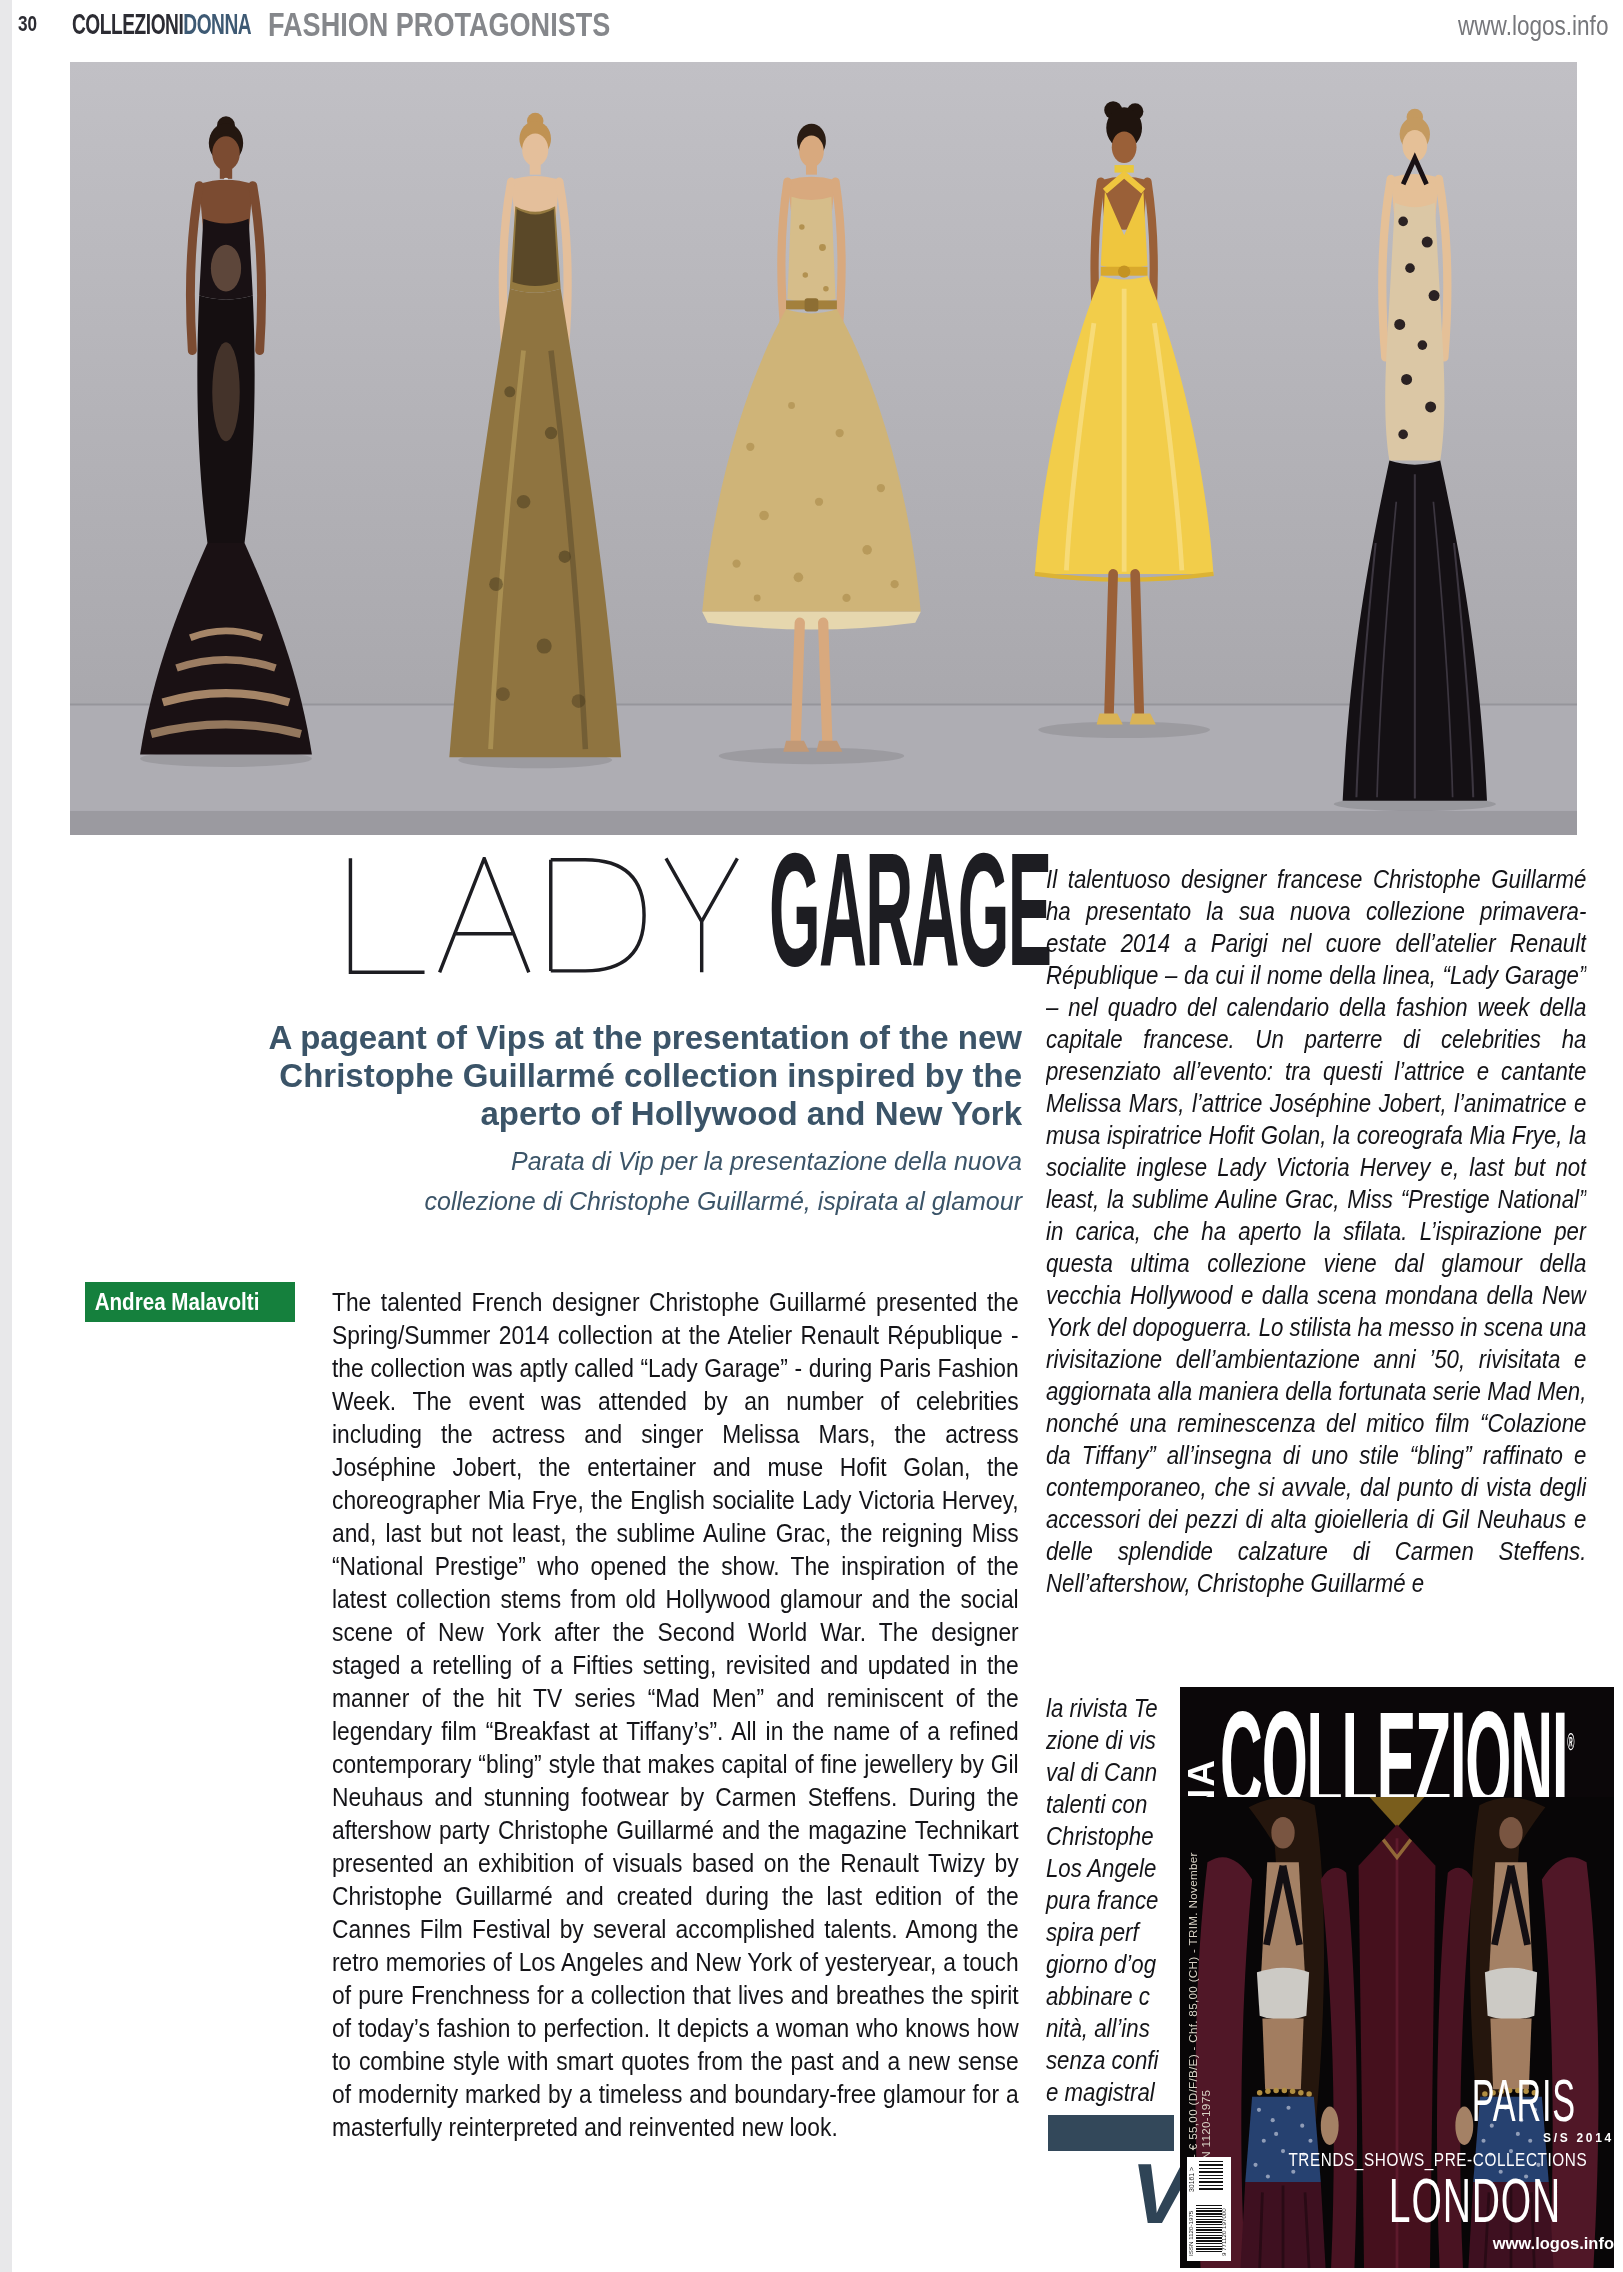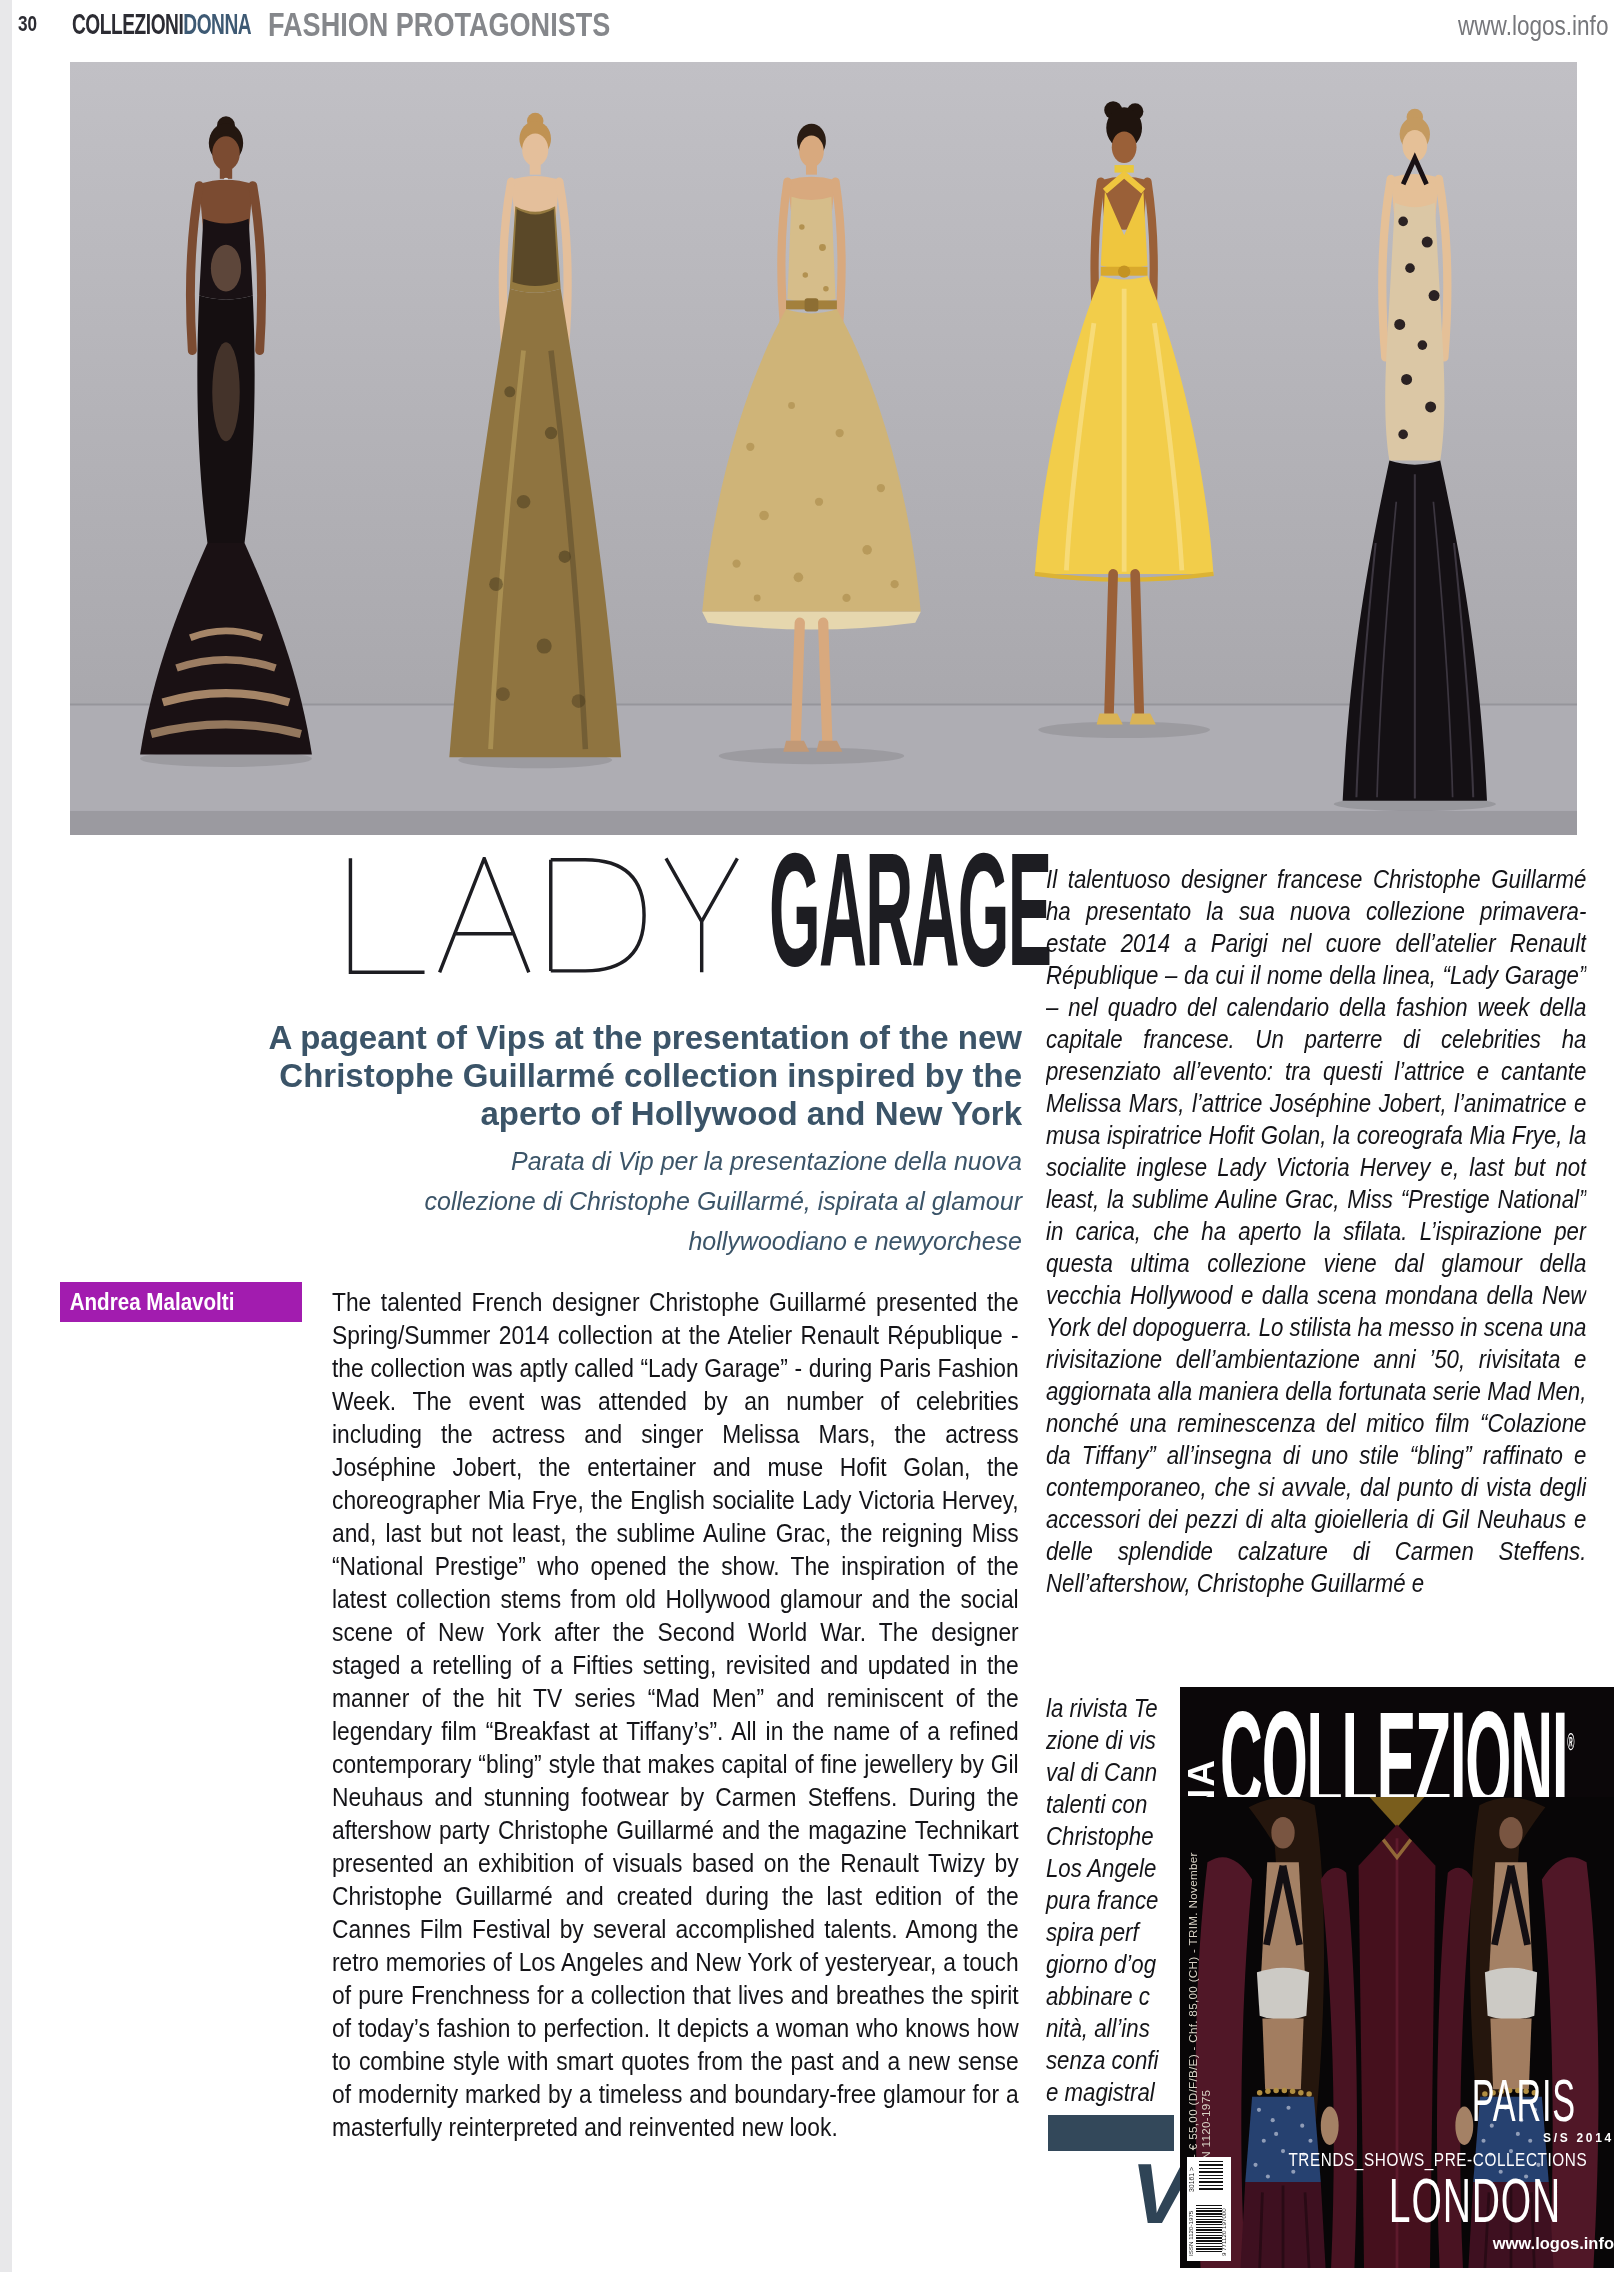--- a/index.html
+++ b/index.html
@@ -22,21 +22,21 @@
   
   .lady{position:absolute;left:331px;top:857px;}
   .garage{position:absolute;left:757px;top:828px;font-size:162px;line-height:1;font-weight:bold;
     color:#1d1d22;letter-spacing:-4.1px;transform:scaleX(.41);transform-origin:left top;white-space:nowrap;}
   
   .sub-en{position:absolute;left:69px;top:1019px;width:941px;text-align:right;
     font-size:33px;line-height:38px;font-weight:600;color:#3b5468;}
   .sub-it{position:absolute;left:69px;top:1141px;width:941px;text-align:right;
     font-size:25px;line-height:40px;font-weight:500;font-style:italic;color:#3b5468;}
   
-  .author-box{position:absolute;left:48px;top:1282px;width:242px;height:40px;background:#a21caf;}
+  .author-box{position:absolute;left:73px;top:1282px;width:210px;height:40px;background:#15803d;}
   .author-box span{display:block;padding:6.9px 0 0 11px;color:#fff;font-size:23.4px;font-weight:bold;
     transform:scaleX(.88);transform-origin:left top;white-space:nowrap;}
   
   .body-en{position:absolute;left:320px;top:1286px;width:783px;
     transform:scaleX(.877);transform-origin:left top;
     font-size:26px;line-height:33px;text-align:justify;color:#141418;hyphens:auto;}
   .body-it{position:absolute;left:1034px;top:863px;width:632px;height:807px;overflow:hidden;
     transform:scaleX(.855);transform-origin:left top;
     font-size:26px;line-height:32px;text-align:justify;font-style:italic;color:#141418;hyphens:auto;z-index:1;}
   .frags{position:absolute;left:1034px;top:1692px;width:632px;
@@ -249,21 +249,20 @@
   <div class="garage">GARAGE</div>
 
   <div class="sub-en">
     <div>A pageant of Vips at the presentation of the new</div>
     <div>Christophe Guillarmé collection inspired by the</div>
     <div>aperto of Hollywood and New York</div>
   </div>
   <div class="sub-it">
     <div>Parata di Vip per la presentazione della nuova</div>
     <div>collezione di Christophe Guillarmé, ispirata al glamour</div>
-    <div>hollywoodiano e newyorchese</div>
   </div>
 
   <div class="author-box">
     <span>Andrea Malavolti</span>
   </div>
 
   <div class="body-en" lang="en">The talented French designer Christophe Guillarmé presented the Spring/Summer 2014 collection at the Atelier Renault République - the collection was aptly called “Lady Garage” - during Paris Fashion Week. The event was attended by an number of celebrities including the actress and singer Melissa Mars, the actress Joséphine Jobert, the entertainer and muse Hofit Golan, the choreographer Mia Frye, the English socialite Lady Victoria Hervey, and, last but not least, the sublime Auline Grac, the reigning Miss “National Prestige” who opened the show. The inspiration of the latest collection stems from old Hollywood glamour and the social scene of New York after the Second World War. The designer staged a retelling of a Fifties setting, revisited and updated in the manner of the hit TV series “Mad Men” and reminiscent of the legendary film “Breakfast at Tiffany’s”. All in the name of a refined contemporary “bling” style  that makes capital of fine jewellery by Gil Neuhaus and stunning footwear by Carmen Steffens. During the aftershow party Christophe Guillarmé and the magazine Technikart presented an exhibition of visuals based on the Renault Twizy by Christophe Guillarmé and created during the last edition of the Cannes Film Festival by several accomplished talents. Among the retro memories of Los Angeles and New York of yesteryear, a touch of pure Frenchness for a collection that lives and breathes the spirit of today’s fashion to perfection. It depicts a woman who knows how to combine style with smart quotes from the past and a new sense of modernity marked by a timeless and boundary-free glamour for a masterfully reinterpreted and reinvented new look.</div>
   <div class="body-it" lang="it">Il talentuoso designer francese Christophe Guillarmé ha presentato la sua nuova collezione primavera-estate 2014 a Parigi nel cuore dell’atelier Renault République – da cui il nome della linea, “Lady Garage” – nel quadro del calendario della fashion week della capitale francese. Un parterre di celebrities ha presenziato all’evento: tra questi l’attrice e cantante Melissa Mars, l’attrice Joséphine Jobert, l’animatrice e musa ispiratrice Hofit Golan, la coreografa Mia Frye, la socialite inglese Lady Victoria Hervey e, last but not least, la sublime Auline Grac, Miss “Prestige National” in carica, che ha aperto la sfilata. L’ispirazione per questa ultima collezione viene dal glamour della vecchia Hollywood e dalla scena mondana della New York del dopoguerra. Lo stilista ha messo in scena una rivisitazione dell’ambientazione anni ’50, rivisitata e aggiornata alla maniera della fortunata serie Mad Men, nonché una reminescenza del mitico film “Colazione da Tiffany” all’insegna di uno stile “bling” raffinato e contemporaneo, che si avvale, dal punto di vista degli accessori dei pezzi di alta gioielleria di Gil Neuhaus e delle splendide calzature di Carmen Steffens. Nell’aftershow, Christophe Guillarmé e</div>
   <div class="frags" lang="it">
     <div>la rivista Te</div>

